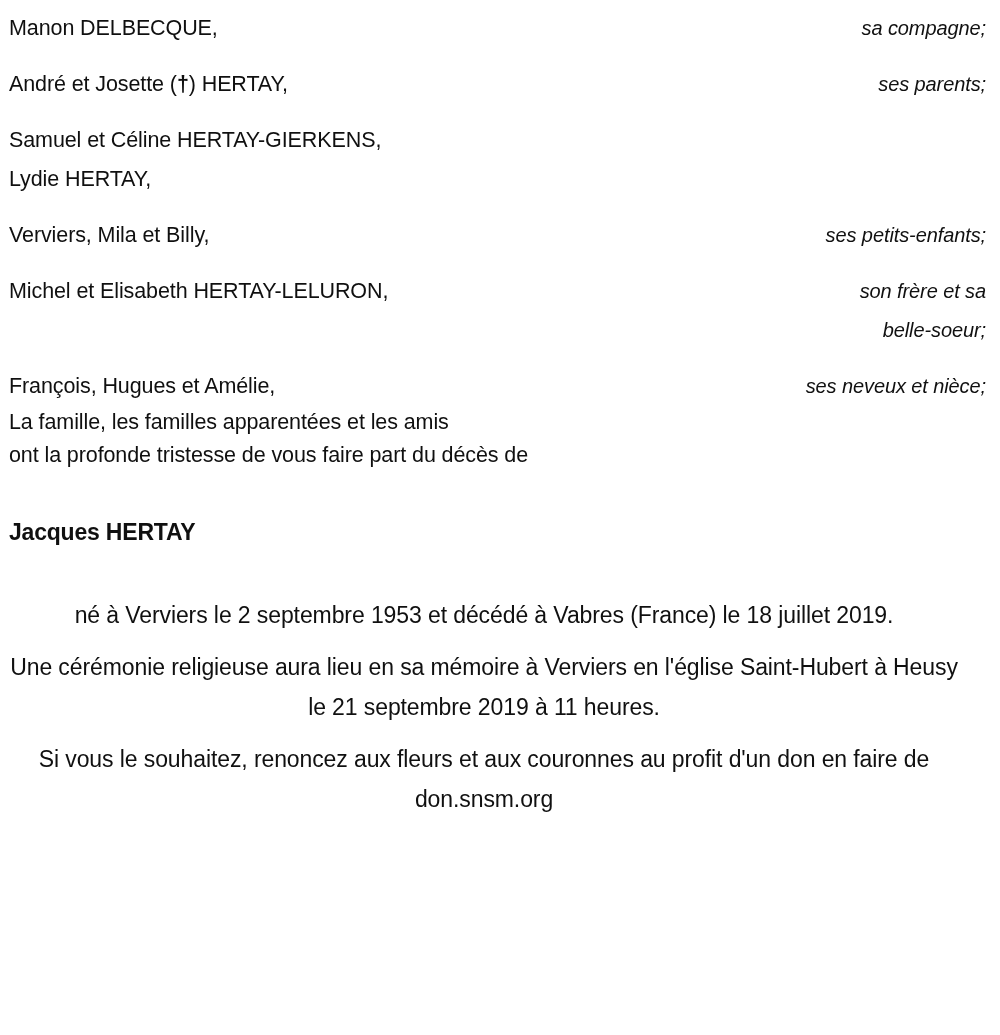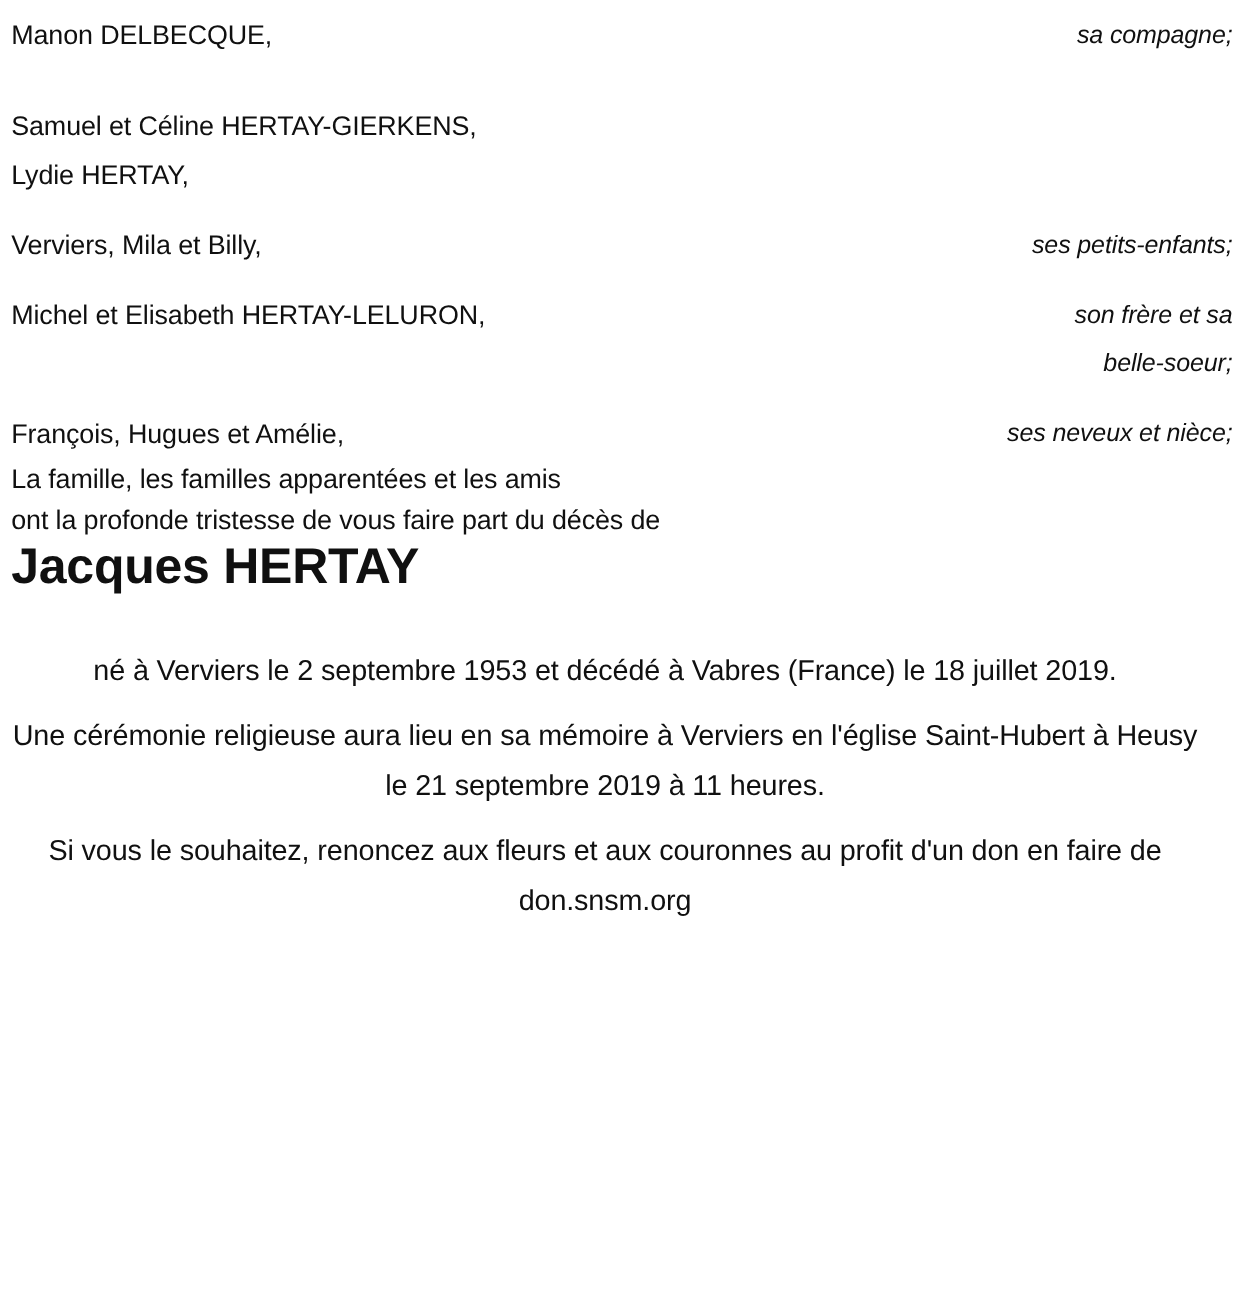--- a/index.html
+++ b/index.html
@@ -72,23 +72,24 @@
   
   .intro {
     font-size: 21.5px;
     line-height: 33px;
     letter-spacing: -0.1px;
   }
   .intro .ln { display: block; }
 
   
   .deceased-name {
-    font-size: 40px;
+    font-size: 23px;
     font-weight: 700;
     line-height: 40px;
+    margin-top: 40px;
     letter-spacing: -0.2px;
   }
 
   
   .body-block {
     margin-top: 43px;
   }
   .para {
     font-size: 23px;
     line-height: 40px;
@@ -109,20 +110,28 @@
     <div class="roster-row">
       <div class="roster-names">
         <span class="nm">Manon DELBECQUE,</span>
       </div>
       <div class="roster-rel">
         <span class="rl">sa compagne;</span>
       </div>
     </div>
     <div class="gap-a"></div>
 
+    <div class="roster-row">
+      <div class="roster-names">
+        <span class="nm">André et Josette (<span class="cross">†</span>) HERTAY,</span>
+      </div>
+      <div class="roster-rel">
+        <span class="rl">ses parents;</span>
+      </div>
+    </div>
     <div class="gap-b"></div>
 
     <div class="roster-row">
       <div class="roster-names">
         <span class="nm">Samuel et Céline HERTAY-GIERKENS,</span>
         <span class="nm">Lydie HERTAY,</span>
       </div>
     </div>
     <div class="gap-c"></div>
 

